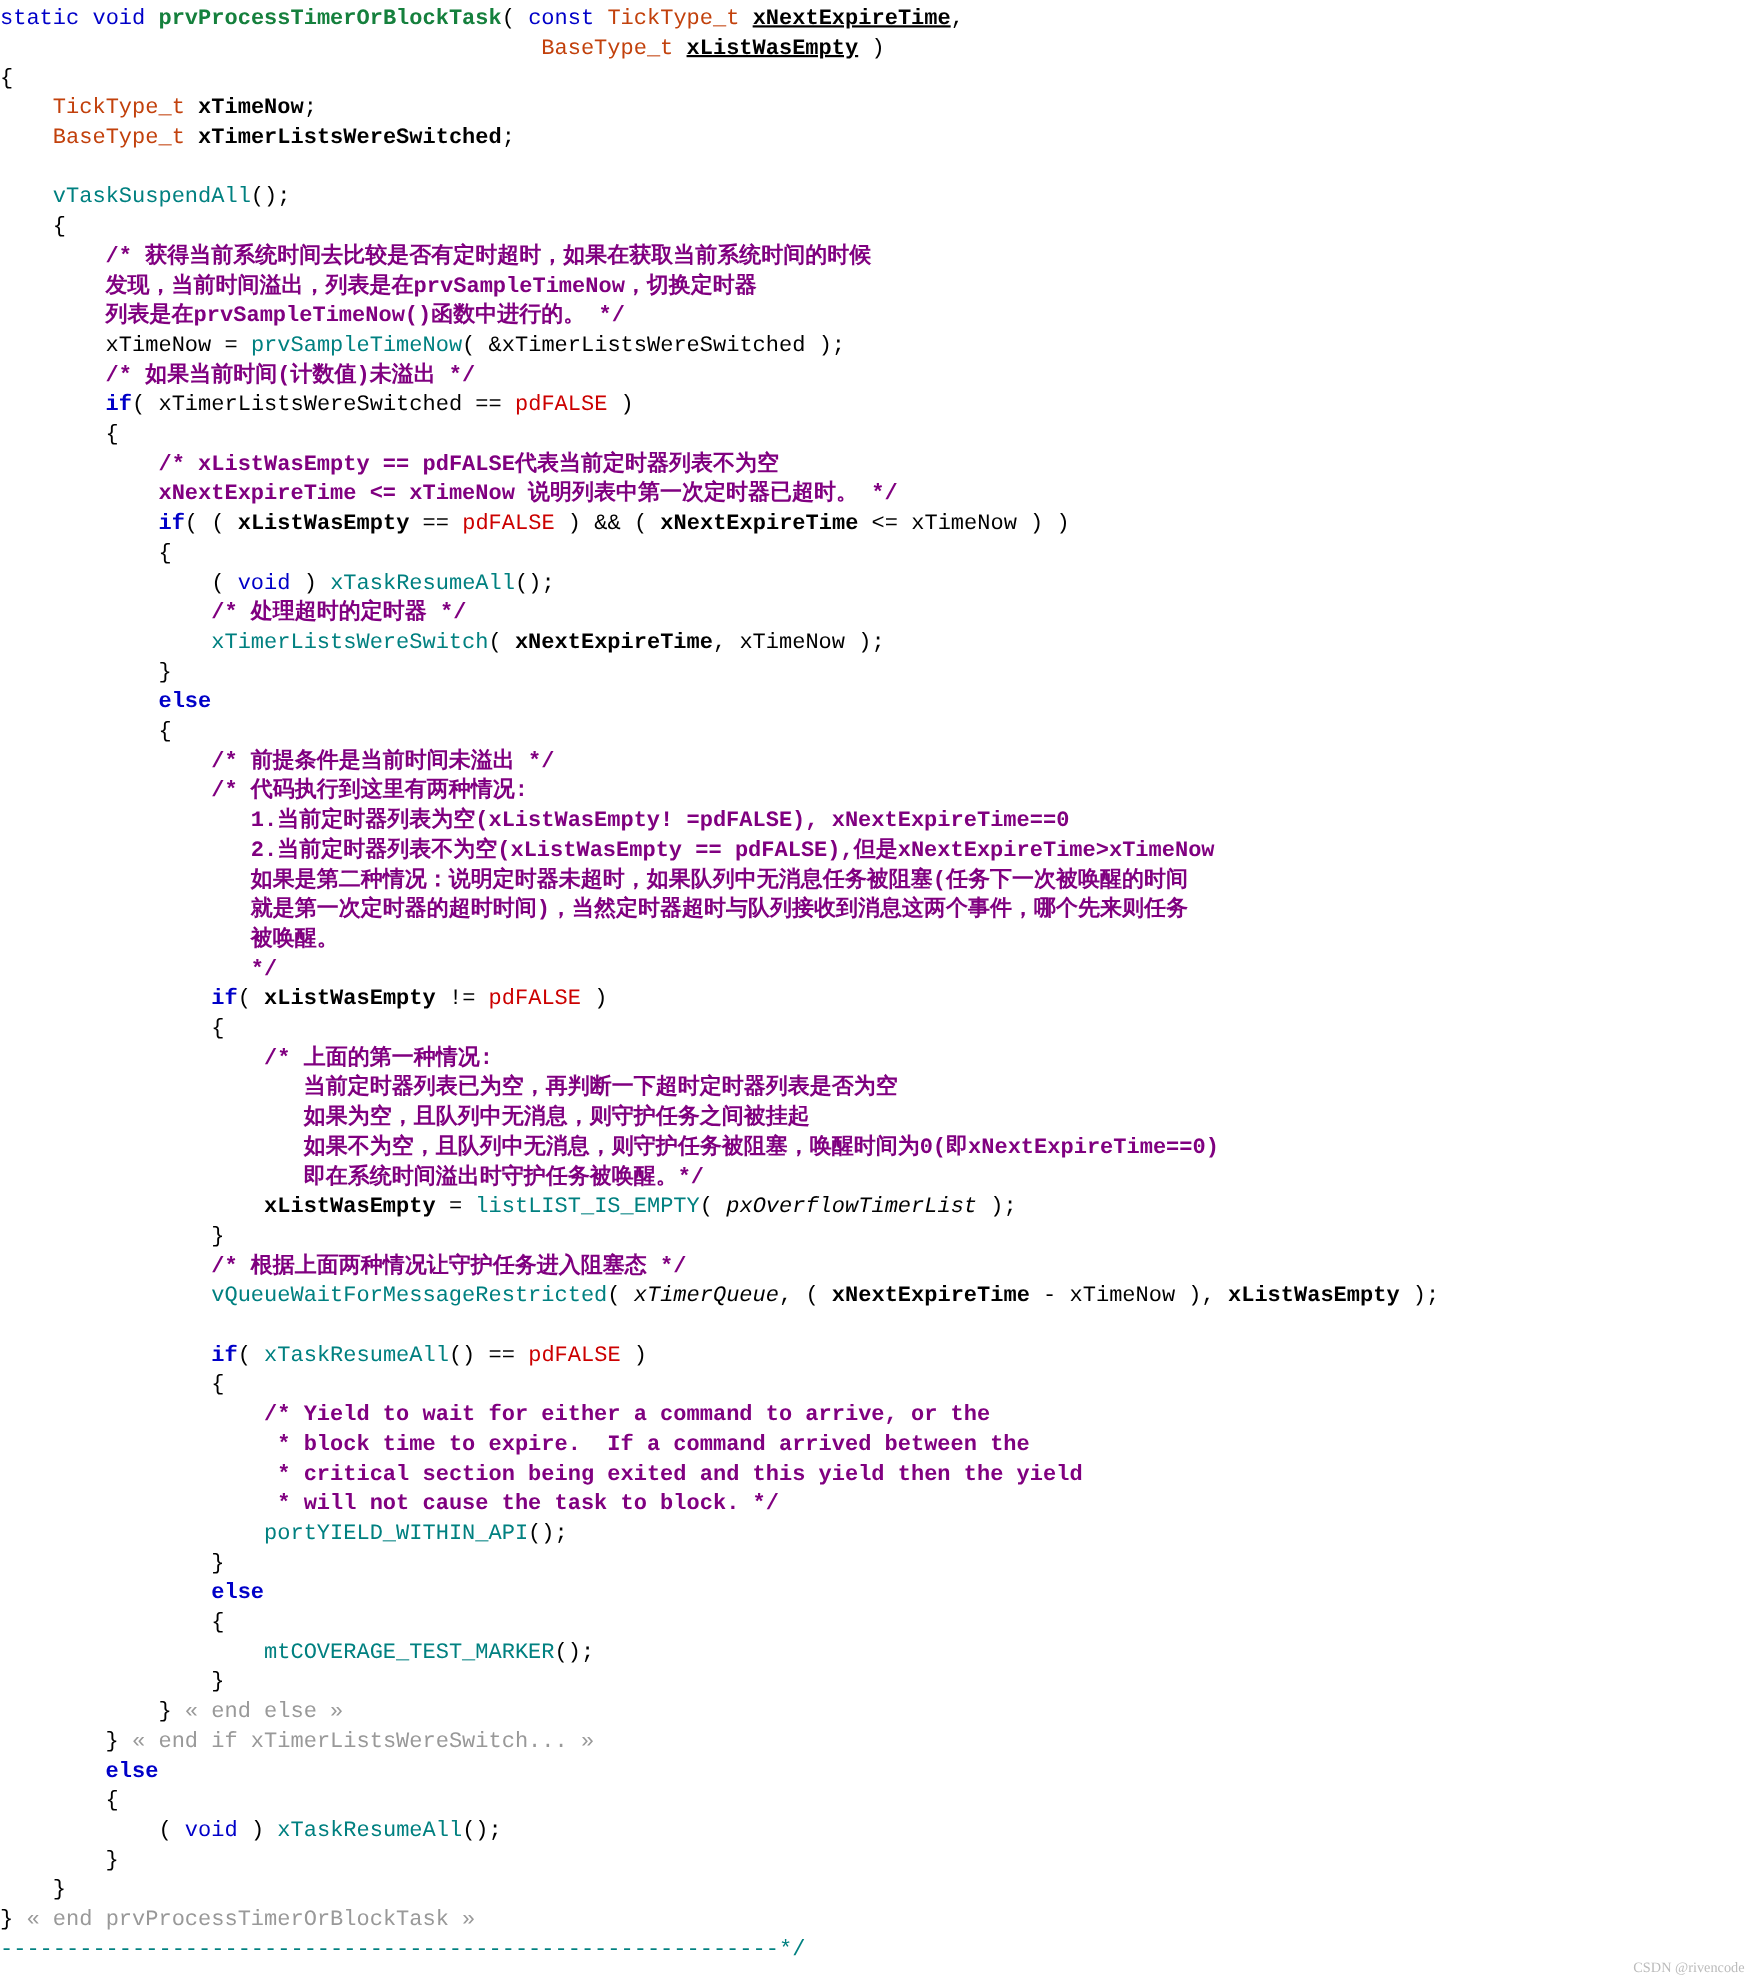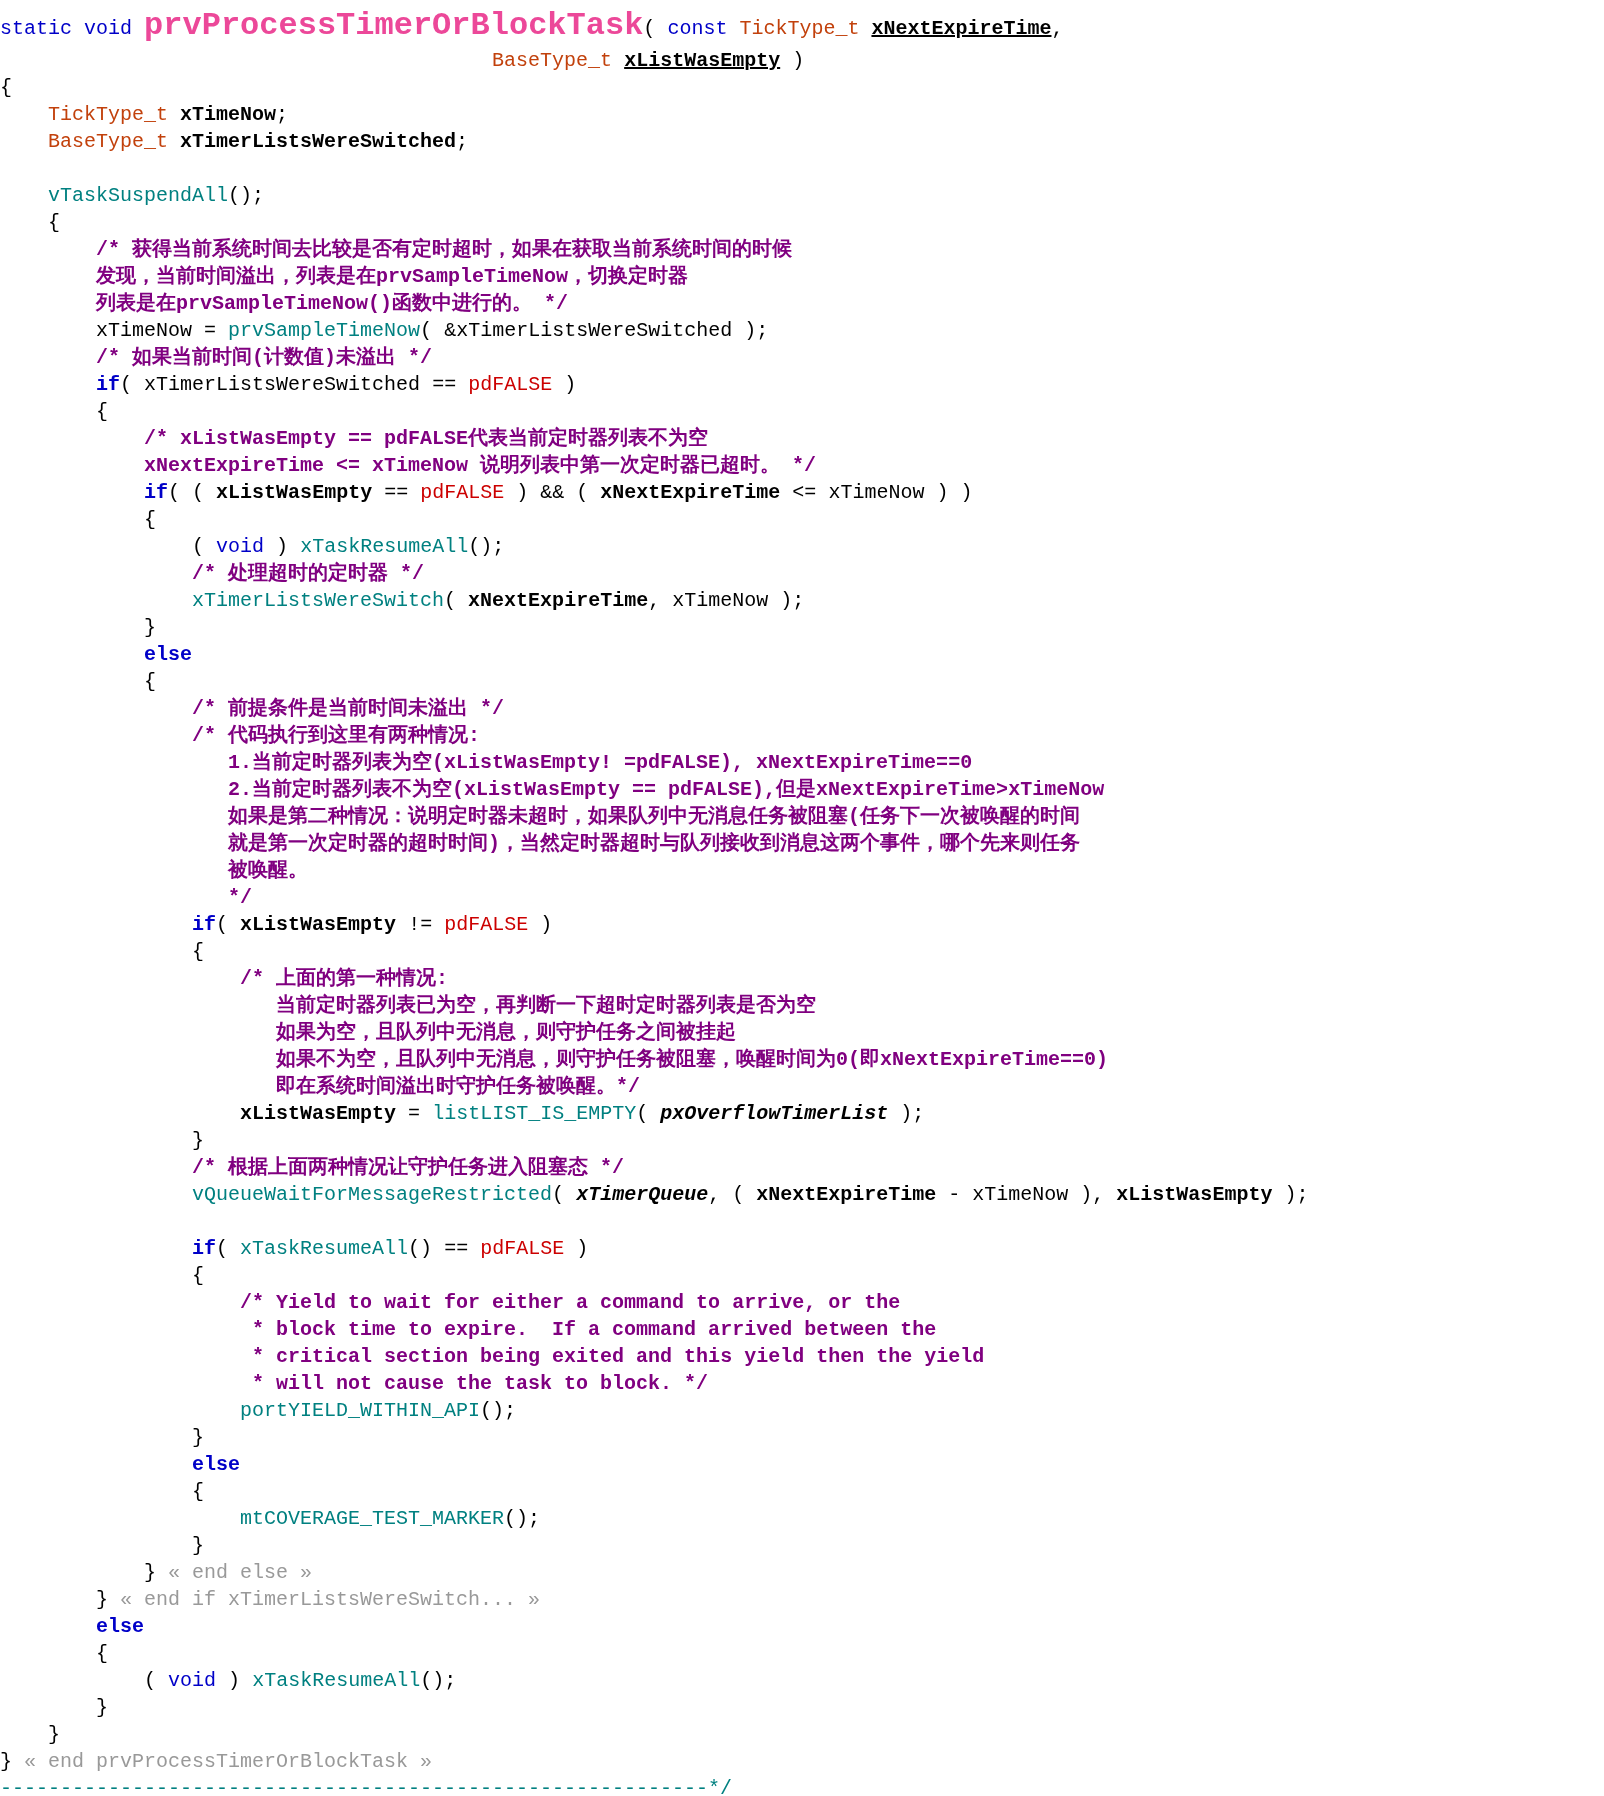--- a/index.html
+++ b/index.html
@@ -13,24 +13,24 @@
     line-height: 1.35;
     white-space: pre;
     margin: 0;
     padding: 4px 0 0 0;
     color: #000;
   }
   .k  { color: #0000c8; }            
   .kb { color: #0000c8; font-weight: bold; text-align: center; } 
   .ty { color: #c2410c; } 
   .fn { color: #008080; font-weight: normal; } 
-  .fnm{ color: #ec4899; font-weight: bold; font-size: 32px; } 
+  .fnm{ color: #15803d; font-weight: bold; font-size: 20px; } 
   .id { color: #000000; }            
   .idb{ color: #000000; font-weight: bold; }
-  .idbi{ color: #000000; font-weight: bold; font-style: italic; }
+  .idbi{ color: #000000; font-weight: normal; font-style: italic; }
   .paru{ color: #000000; font-weight: bold; text-decoration: underline; } 
   .op { color: #000000; }
   .cm { color: #800080; font-weight: bold; }            
   .cg { color: #999999; } 
   .rd { color: #cc0000; } 
   .br { color: #000000; }            
   .wm { color: #bbbbbb; font-size: 13px; }
   .foot { text-align: right; padding-right: 18px; margin-top: -6px; }
   .dashline { color: #008080; }
 </style>

